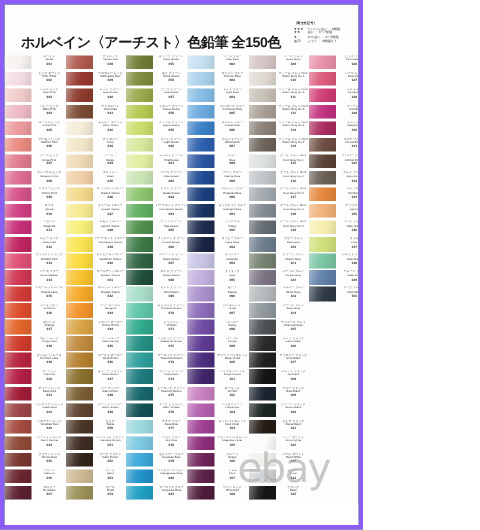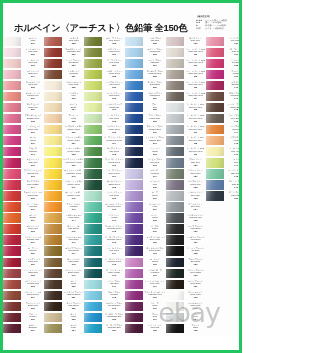--- a/index.html
+++ b/index.html
@@ -3,21 +3,21 @@
 <meta charset="utf-8">
 <style>
   html,body{margin:0;padding:0;background:#ffffff;}
   body{
     width:250px;height:353px;overflow:hidden;
     font-family:"Liberation Sans","DejaVu Sans",sans-serif;
     -webkit-font-smoothing:none;
   }
   #page{
     position:relative;width:242px;height:353px;box-sizing:border-box;
-    border:3px solid #22c55e;background:#15803d;overflow:hidden;
+    border:3px solid #8b5cf6;background:#15803d;overflow:hidden;
   }
   #sheet{
     position:absolute;left:0;top:0;right:0;bottom:0;
     background:#fdfdfd;overflow:hidden;
   }
 
   
   #header{position:absolute;left:0;top:0;width:244px;height:33px;}
   #title{
     position:absolute;left:11px;top:20px;

